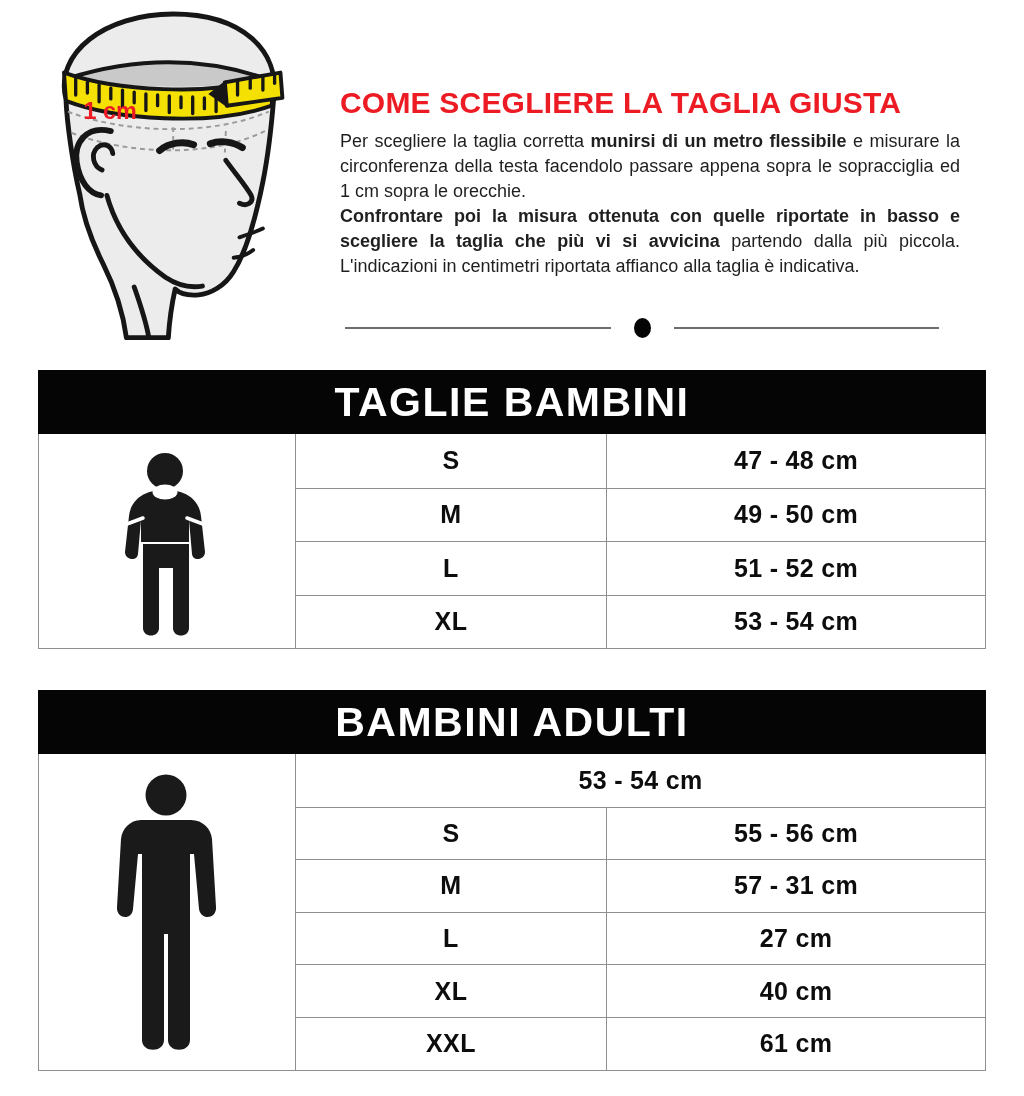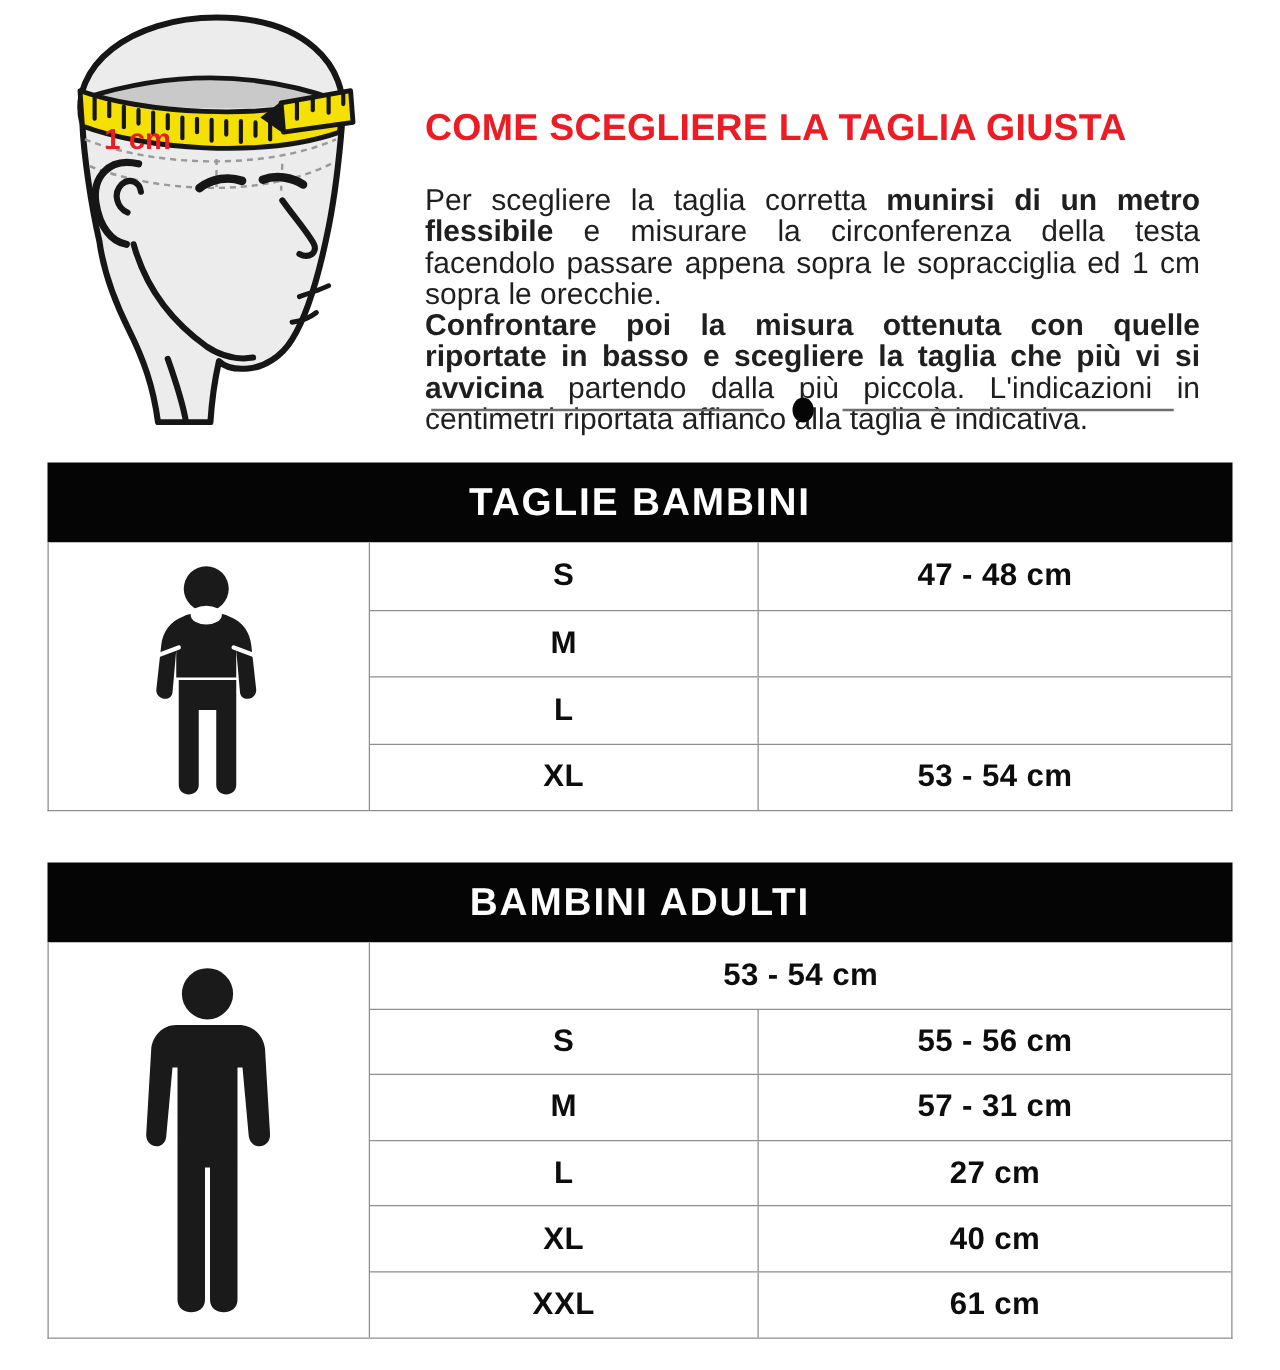--- a/index.html
+++ b/index.html
@@ -4,35 +4,35 @@
 <style>
   * { margin:0; padding:0; box-sizing:border-box; }
   html,body { background:#ffffff; }
   body { font-family:"Liberation Sans","DejaVu Sans",sans-serif; color:#1a1a1a; }
   .page { position:relative; width:1024px; height:1096px; background:#ffffff; overflow:hidden; }
 
   
   .intro { position:absolute; top:0; left:0; width:1024px; height:316px; }
   .head-illustration { position:absolute; top:4px; left:25px; width:312px; height:336px; }
   .intro-text { position:absolute; top:86px; left:340px; width:620px; }
-  .intro-heading { font-size:30px; font-weight:800; letter-spacing:0.2px; color:#ed1c24; margin-bottom:28px; white-space:nowrap; }
-  .intro-body { font-size:24px; line-height:25px; text-align:justify; color:#1f1f1f; }
+  .intro-heading { font-size:30px; font-weight:800; letter-spacing:0.2px; color:#ed1c24; margin-bottom:9px; white-space:nowrap; }
+  .intro-body { font-size:18px; line-height:25px; text-align:justify; color:#1f1f1f; }
   .intro-body .b { font-weight:bold; }
 
   
   .divider { position:absolute; top:317px; left:345px; width:594px; height:22px; display:flex; align-items:center; }
   .divider .line { flex:1; height:0; border-top:2px solid #6e6e6e; }
   .divider .dot { width:17px; height:20px; background:#050505; border-radius:50%; margin:0 23px; }
 
   
   .size-table { position:absolute; left:38px; width:948px; }
   .size-table.bambini { top:370px; }
   .size-table.adulti  { top:690px; }
   .ttitle { height:64px; background:#050505; color:#ffffff; display:flex; align-items:center; justify-content:center;
-            font-size:31px; font-weight:bold; letter-spacing:1.5px; }
+            font-size:41px; font-weight:bold; letter-spacing:1.5px; }
   .tbody { display:flex; border:1px solid #8f8f8f; border-top:none; background:#fff; }
   .icon-cell { width:257px; border-right:1px solid #8f8f8f; display:flex; align-items:center; justify-content:center; }
   .rows { flex:1; display:flex; flex-direction:column; }
   .trow { display:flex; }
   .trow + .trow { border-top:1px solid #8f8f8f; }
   .bambini .trow { height:53.5px; }
   .adulti  .trow { height:52.6px; }
   .cell { display:flex; align-items:center; justify-content:center; font-weight:bold; font-size:25px; color:#0d0d0d; }
   .cell.size { width:311px; border-right:1px solid #8f8f8f; letter-spacing:0.5px; }
   .cell.measure { flex:1; letter-spacing:0.3px; }
@@ -138,23 +138,25 @@
           </g>
         </svg>
       </div>
       <div class="rows">
           <div class="trow">
             <div class="cell size">S</div>
             <div class="cell measure">47 - 48 cm</div>
           </div>
           <div class="trow">
             <div class="cell size">M</div>
+            <div class="cell measure">49 - 50 cm</div>
           </div>
           <div class="trow">
             <div class="cell size">L</div>
+            <div class="cell measure">51 - 52 cm</div>
           </div>
           <div class="trow">
             <div class="cell size">XL</div>
             <div class="cell measure">53 - 54 cm</div>
           </div>
         </div>
     </div>
   </section>
 
   <section class="size-table adulti">

